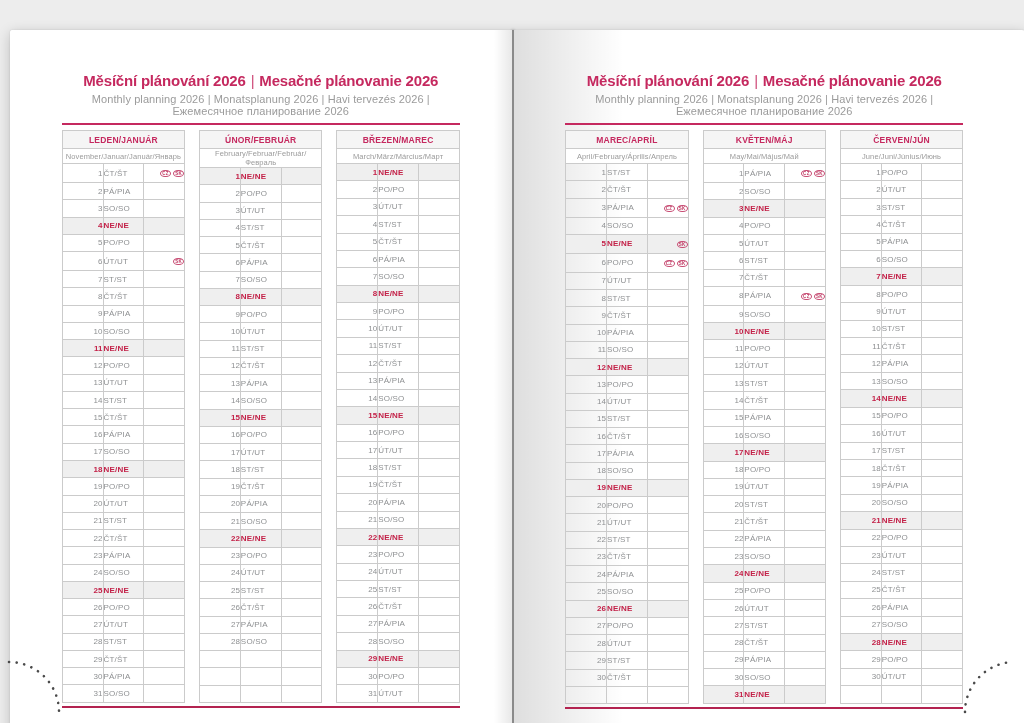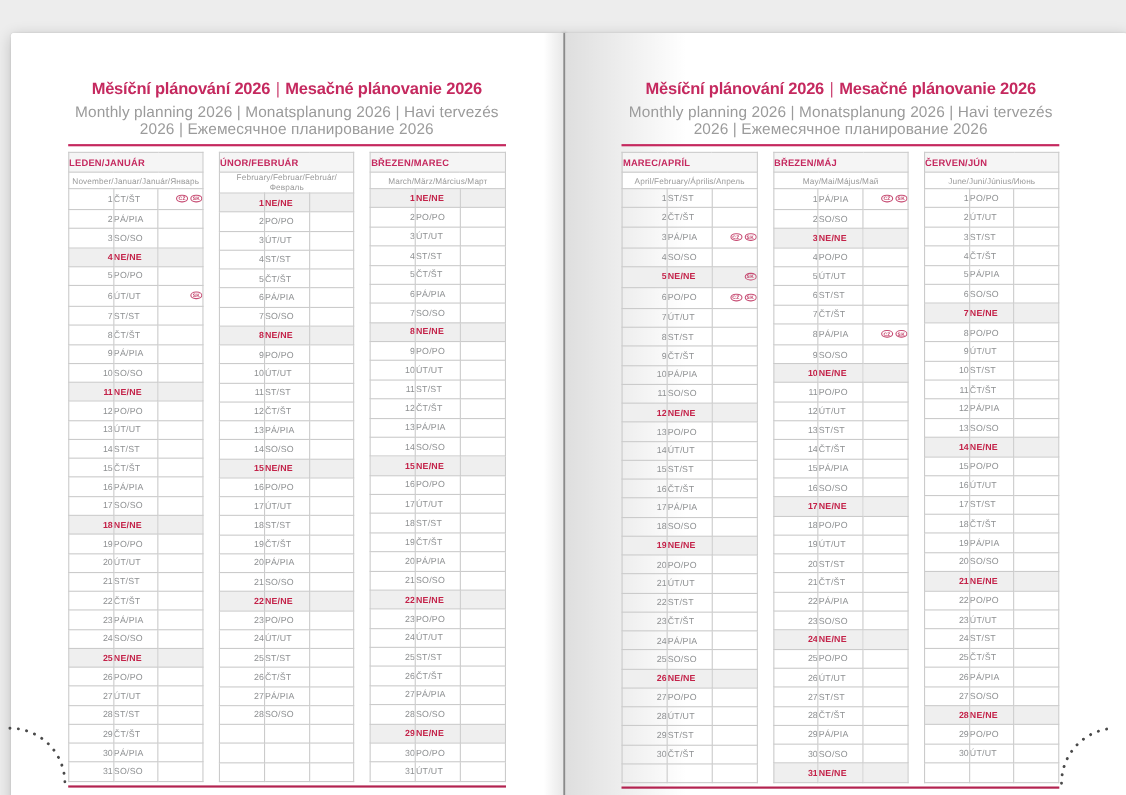--- a/index.html
+++ b/index.html
@@ -42,31 +42,31 @@
     pointer-events:none;z-index:0;
   }
   .spine{width:2px;background:#8a8a8a;box-shadow:0 0 3px rgba(0,0,0,0.45);}
   .content{width:398px;margin:0 auto;position:relative;z-index:1;}
   .title{
     margin:0 0 4px 0;text-align:center;color:var(--accent);
     font-size:15px;font-weight:bold;letter-spacing:-0.2px;
   }
   .title .sep{font-weight:normal;padding:0 5px;opacity:0.85;}
   .subtitle{
-    text-align:center;color:#9b9b9b;font-size:14px;margin:0 0 6px 0;
+    text-align:center;color:#9b9b9b;font-size:11px;margin:0 0 6px 0;
     letter-spacing:0.1px;
   }
   .rule{height:2px;background:var(--accent);margin:0 0 5px 0;}
   .rule.bottom{margin:3px 0 0 0;background:#b32350;}
   .months{display:flex;gap:14px;}
   table.month{flex:1;border-collapse:collapse;table-layout:fixed;width:100%;}
   table.month th, table.month td{border:1px solid var(--border);padding:0;overflow:hidden;}
   th.m-name{
     height:18px;background:var(--headbg);color:var(--accent);
-    font-size:8.5px;font-weight:bold;letter-spacing:0.2px;text-align:left;
+    font-size:8.5px;font-weight:bold;letter-spacing:0.2px;text-align:center;
   }
   th.m-sub{
     height:15px;background:#fff;color:#9b9b9b;
     font-size:7.5px;font-weight:normal;text-align:center;letter-spacing:0.1px;
   }
   tbody tr{height:17.25px;}
   td.num{
     width:19px;text-align:right;padding-right:3px;
     color:var(--graytext);font-size:8px;
   }
@@ -775,21 +775,21 @@
               <tr>
                 <td class="num"></td>
                 <td class="dow"></td>
                 <td class="note"></td>
               </tr>
             </tbody>
           </table>
           <table class="month">
             <thead>
               <tr>
-                <th class="m-name" colspan="3">BŘEZEN/MÁJ</th>
+                <th class="m-name" colspan="3">KVĚTEN/MÁJ</th>
               </tr>
               <tr>
                 <th class="m-sub" colspan="3">May/Mai/Május/Май</th>
               </tr>
             </thead>
             <tbody>
               <tr>
                 <td class="num">1</td>
                 <td class="dow">PÁ/PIA</td>
                 <td class="note"><span class="badge">CZ</span><span class="badge">SK</span></td>

